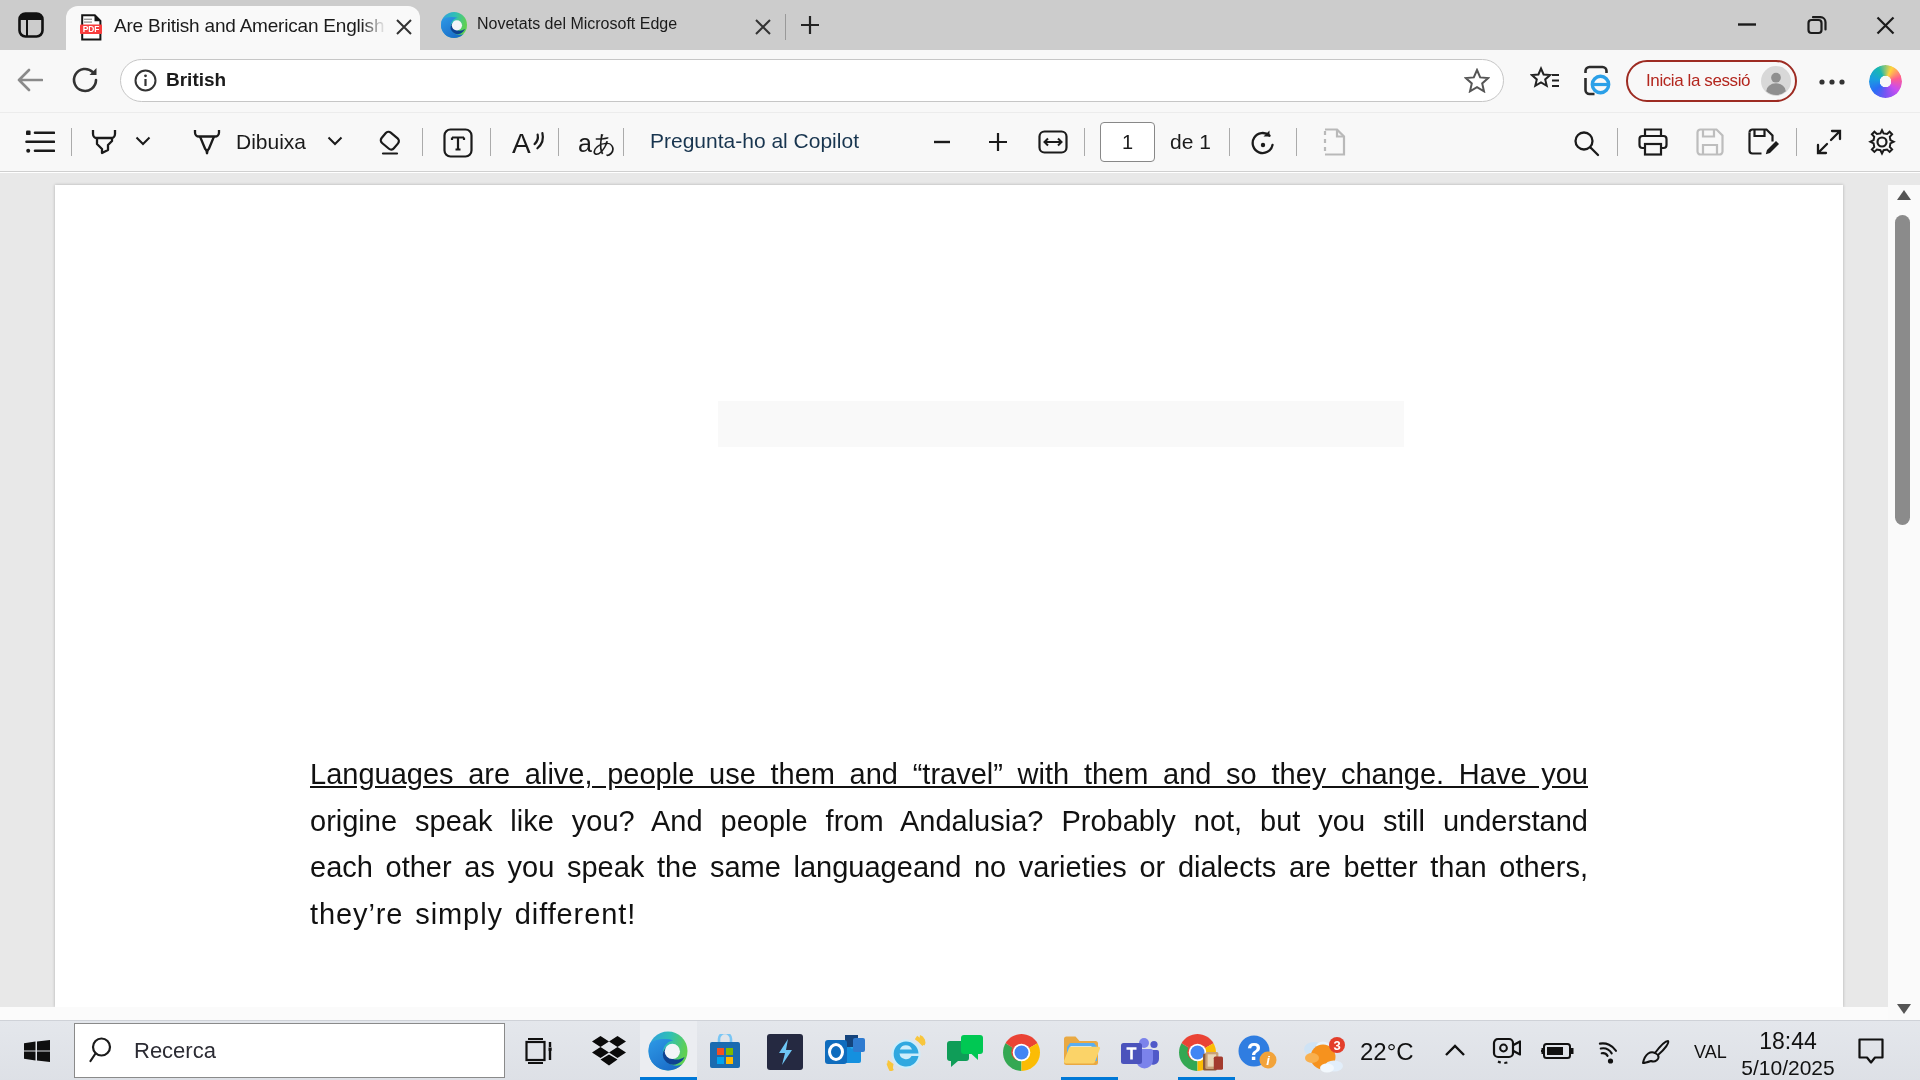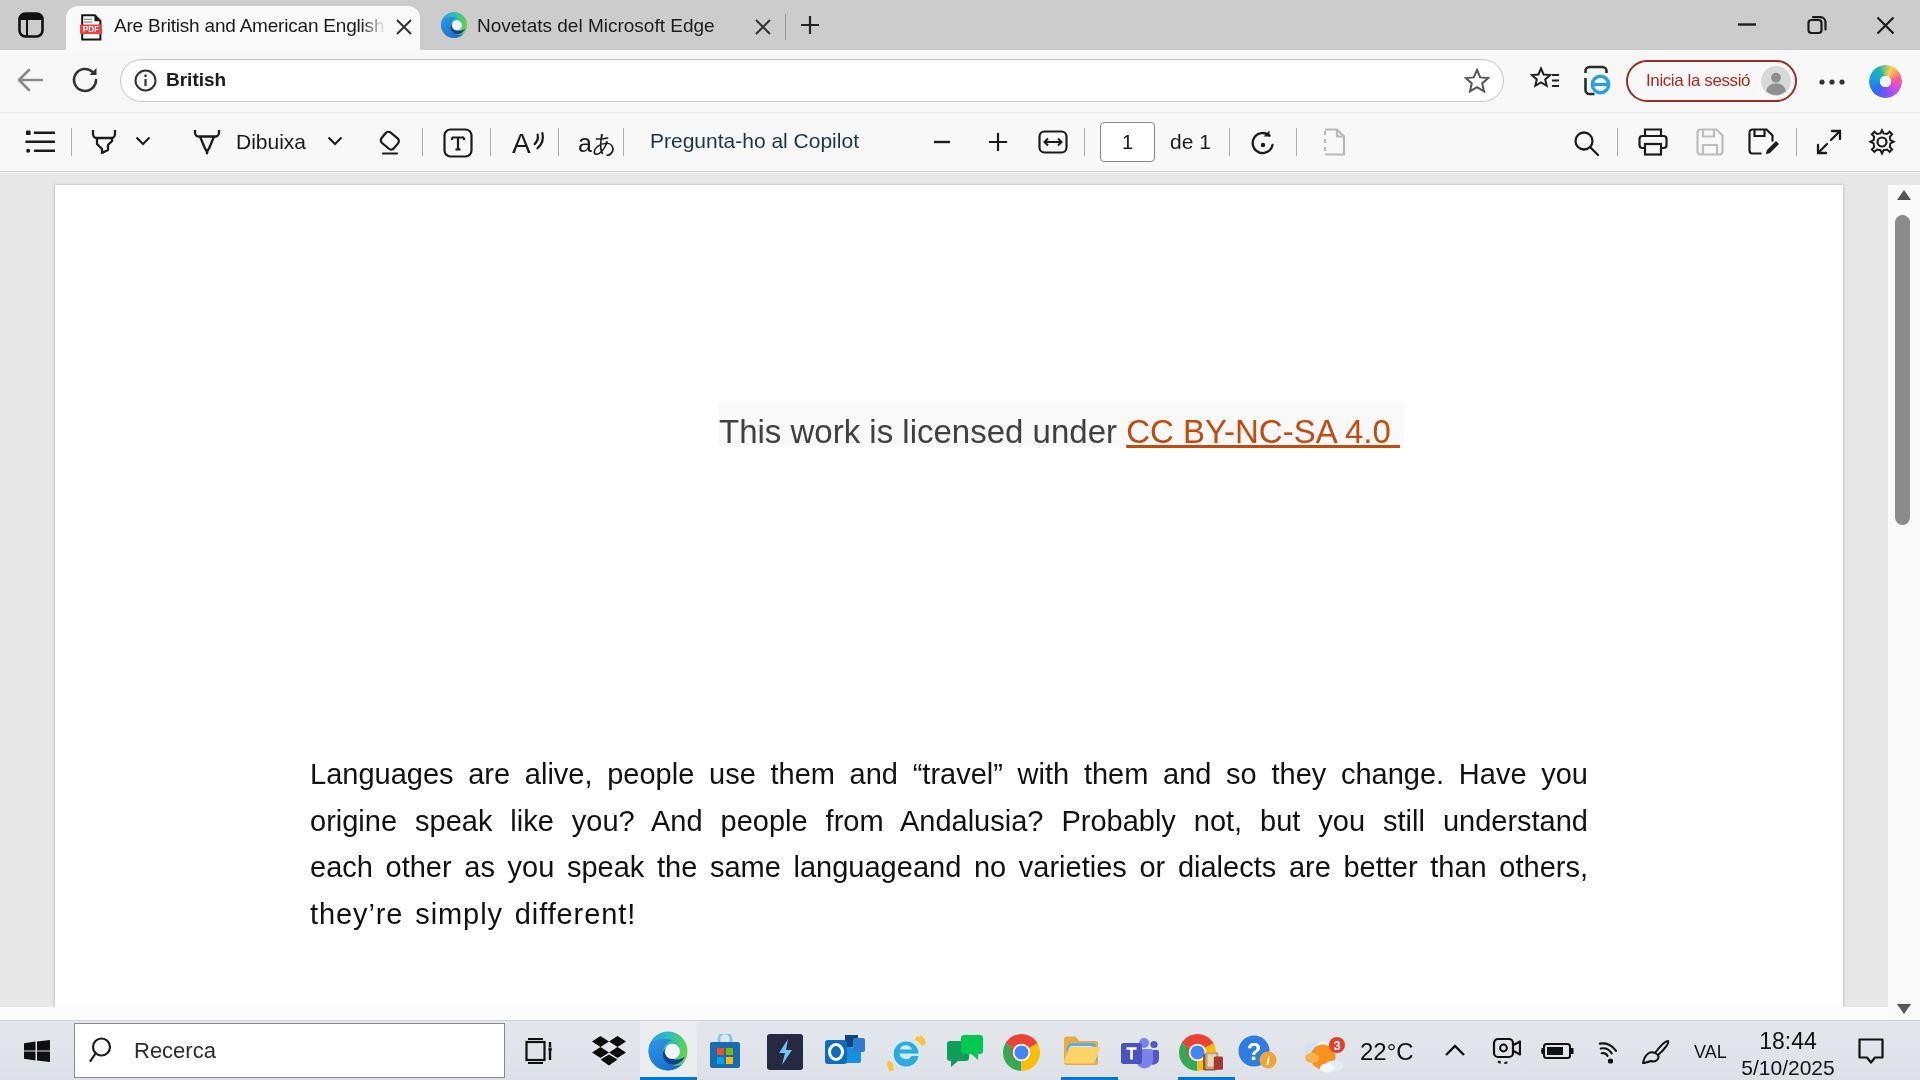--- a/index.html
+++ b/index.html
@@ -73,21 +73,21 @@
             <stop offset="0.5" stop-color="#2a7fd4"></stop>
             <stop offset="1" stop-color="#1b4a9b"></stop>
         </linearGradient>
         <linearGradient id="edg2" x1="0" y1="0" x2="1" y2="0">
           <stop offset="0" stop-color="#36c752"></stop>
             <stop offset="1" stop-color="#8ce64f"></stop>
         </linearGradient>
       </defs>
       <use href="#edgelogo"></use>
     </svg>
-    <div class="abs" style="left:477px;top:15px;font-size:19px;color:#1b1b1b;white-space:nowrap;">Novetats del Microsoft Edge</div>
+    <div class="abs" style="left:477px;top:15px;font-size:16px;color:#1b1b1b;white-space:nowrap;">Novetats del Microsoft Edge</div>
     <svg class="abs" style="left:753px;top:17px" width="20" height="20" viewBox="0 0 20 20">
         <path d="M3 3 L17 17 M17 3 L3 17" stroke="#333" stroke-width="2"></path>
       </svg>
     <div class="abs sep" style="left:785px;top:14px;height:26px;background:#999;"></div>
     <svg class="abs" style="left:798px;top:13px" width="24" height="24" viewBox="0 0 24 24">
         <path d="M12 3 V21 M3 12 H21" stroke="#222" stroke-width="2.2"></path>
       </svg>
 
     <svg class="abs" style="left:1737px;top:22px" width="20" height="6" viewBox="0 0 20 6">
         <path d="M1 2.5 H19" stroke="#1b1b1b" stroke-width="2.4"></path>
@@ -260,25 +260,24 @@
     <svg class="abs" style="left:1868px;top:128px" width="28" height="28" viewBox="0 0 28 28">
       <circle cx="14" cy="14" r="4.5" fill="none" stroke="#1b1b1b" stroke-width="2.2"></circle>
       <path d="M14 2.2 l1.6 3.2 3.5 .6 2.5 -2.3 2.5 2.5 -2.3 2.5 .6 3.5 3.2 1.6 -3.2 1.6 -.6 3.5 2.3 2.5 -2.5 2.5 -2.5 -2.3 -3.5 .6 -1.6 3.2 -1.6 -3.2 -3.5 -.6 -2.5 2.3 -2.5 -2.5 2.3 -2.5 -.6 -3.5 -3.2 -1.6 3.2 -1.6 .6 -3.5 -2.3 -2.5 2.5 -2.5 2.5 2.3 3.5 -.6 z" fill="none" stroke="#1b1b1b" stroke-width="2"></path>
     </svg>
   </div>
 
   <div id="content" class="abs">
     <div class="abs" style="left:55px;top:12px;width:1788px;height:822px;background:#fff;box-shadow:0 0 3px rgba(0,0,0,.25);"></div>
 
     <div class="abs" style="left:718px;top:228px;width:686px;height:46px;background:#f9f9f9;"></div>
-    <div class="abs" style="left:719px;top:240px;font-size:33px;color:#3f4040;white-space:nowrap;">This work is licensed under <span style="color:#c54a10;text-decoration:underline;">CC BY-NC-SA 4.0&nbsp;</span></div>
 
 
     <div class="abs" style="left:310px;top:578px;width:1278px;font-size:29px;color:#111;line-height:46.5px;">
-      <div style="text-align:justify;text-align-last:justify;">Languages are alive, people use them and “travel” with them and so they change. Have you</div>
+      <div style="text-align:justify;text-align-last:justify;text-decoration:underline;">Languages are alive, people use them and “travel” with them and so they change. Have you</div>
       <div style="text-align:justify;text-align-last:justify;">origine speak like you? And people from Andalusia? Probably not, but you still understand</div>
       <div style="text-align:justify;text-align-last:justify;">each other as you speak the same languageand no varieties or dialects are better than others,</div>
       <div style="letter-spacing:0.9px;word-spacing:3px;">they’re simply different!</div>
     </div>
 
     <div class="abs" style="left:1888px;top:12px;width:32px;height:847px;background:#fafafa;"></div>
     <svg class="abs" style="left:1896px;top:16px" width="16" height="12" viewBox="0 0 16 12">
         <path d="M8 1 L15 11 H1 z" fill="#555"></path>
       </svg>
     <div class="abs" style="left:1895px;top:42px;width:15px;height:310px;background:#8b8b8b;border-radius:8px;"></div>

